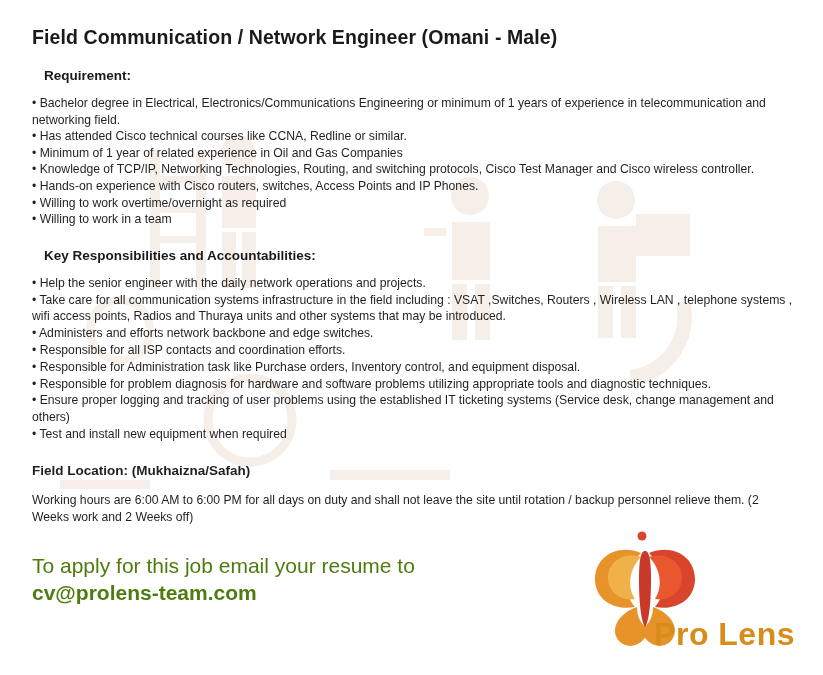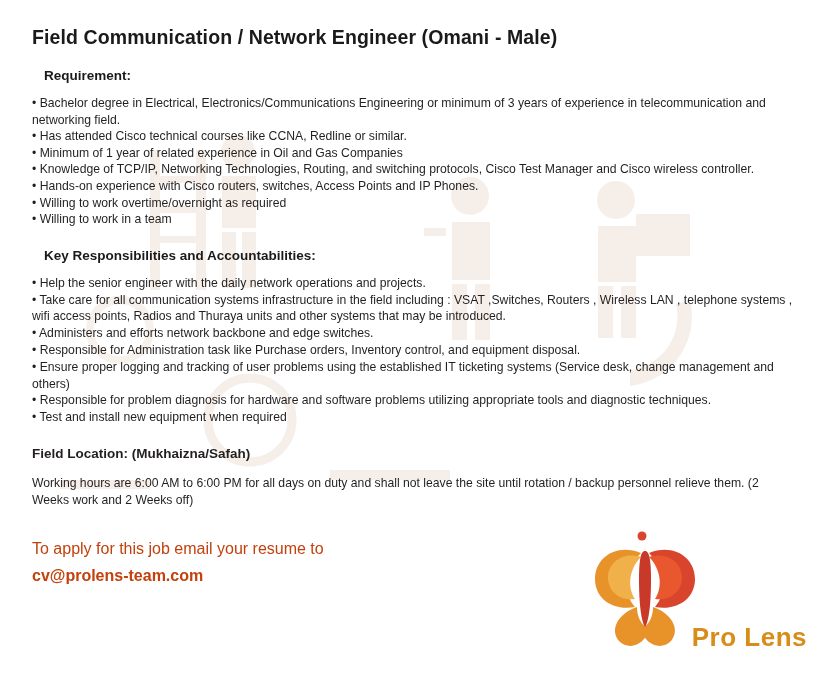--- a/index.html
+++ b/index.html
@@ -87,43 +87,43 @@
   }
 
   .working-hours {
     font-size: 12.2px;
     line-height: 17px;
     max-width: 760px;
     margin: 14px 0 26px 0;
   }
 
   .apply {
-    font-size: 16px;
+    font-size: 21px;
     line-height: 27px;
-    color: #c2410c;
+    color: #4d7c0f;
     margin-top: 22px;
   }
   .apply .email {
     font-weight: bold;
   }
 
   
   .logo {
     position: absolute;
     right: 24px;
     bottom: 18px;
     width: 220px;
     height: 130px;
     z-index: 3;
   }
   .logo-text {
     position: absolute;
-    right: 16px;
+    right: 28px;
     bottom: 22px;
-    font-size: 26px;
+    font-size: 32px;
     font-weight: bold;
     color: #d88d18;
     letter-spacing: 0.5px;
     z-index: 4;
     font-family: "Liberation Sans", sans-serif;
   }
 </style>
 </head>
 <body>
 
@@ -159,39 +159,40 @@
     </g>
   </svg>
 
   <div class="page-inner">
 
     <h1 class="job-title">Field Communication / Network Engineer (Omani - Male)</h1>
 
     <div class="section">
       <h2 class="section-head">Requirement:</h2>
       <ul class="bullets req-list">
-        <li>•   Bachelor degree in Electrical, Electronics/Communications Engineering or minimum of 3 years of experience in telecommunication and networking field.</li>
+        <li>•   Bachelor degree in Electrical, Electronics/Communications Engineering or minimum of 1 years of experience in telecommunication and networking field.</li>
         <li>•   Has attended Cisco technical courses like CCNA, Redline or similar.</li>
         <li>•   Minimum of 1 year of related experience in Oil and Gas Companies</li>
         <li>•   Knowledge of TCP/IP, Networking Technologies, Routing, and switching protocols, Cisco Test Manager and Cisco wireless controller.</li>
         <li>•   Hands-on experience with Cisco routers, switches, Access Points and IP Phones.</li>
         <li>•   Willing to work overtime/overnight as required</li>
         <li>•   Willing to work in a team</li>
       </ul>
     </div>
 
     <div class="section">
       <h2 class="section-head">Key Responsibilities and Accountabilities:</h2>
       <ul class="bullets resp-list">
         <li>• Help the senior engineer with the daily network operations and projects.</li>
         <li>• Take care for all communication systems infrastructure in the field including : VSAT ,Switches, Routers , Wireless LAN , telephone systems , wifi access points, Radios and Thuraya units and other systems that may be introduced.</li>
         <li>• Administers and efforts network backbone and edge switches.</li>
+        <li>• Responsible for all ISP contacts and coordination efforts.</li>
         <li>• Responsible for Administration task like Purchase orders, Inventory control, and equipment disposal.</li>
+        <li>• Responsible for problem diagnosis for hardware and software problems utilizing appropriate tools and diagnostic techniques.</li>
         <li>• Ensure proper logging and tracking of user problems using the established IT ticketing systems (Service desk, change management and others)</li>
-        <li>• Responsible for problem diagnosis for hardware and software problems utilizing appropriate tools and diagnostic techniques.</li>
         <li>• Test and install new equipment when required</li>
       </ul>
     </div>
 
     <div class="section">
       <div class="field-loc">Field Location: (Mukhaizna/Safah)</div>
       <div class="working-hours">Working hours are 6:00 AM to 6:00 PM for all days on duty and shall not leave the site until rotation / backup personnel relieve them. (2 Weeks work and 2 Weeks off)</div>
     </div>
 
     <div class="apply">

